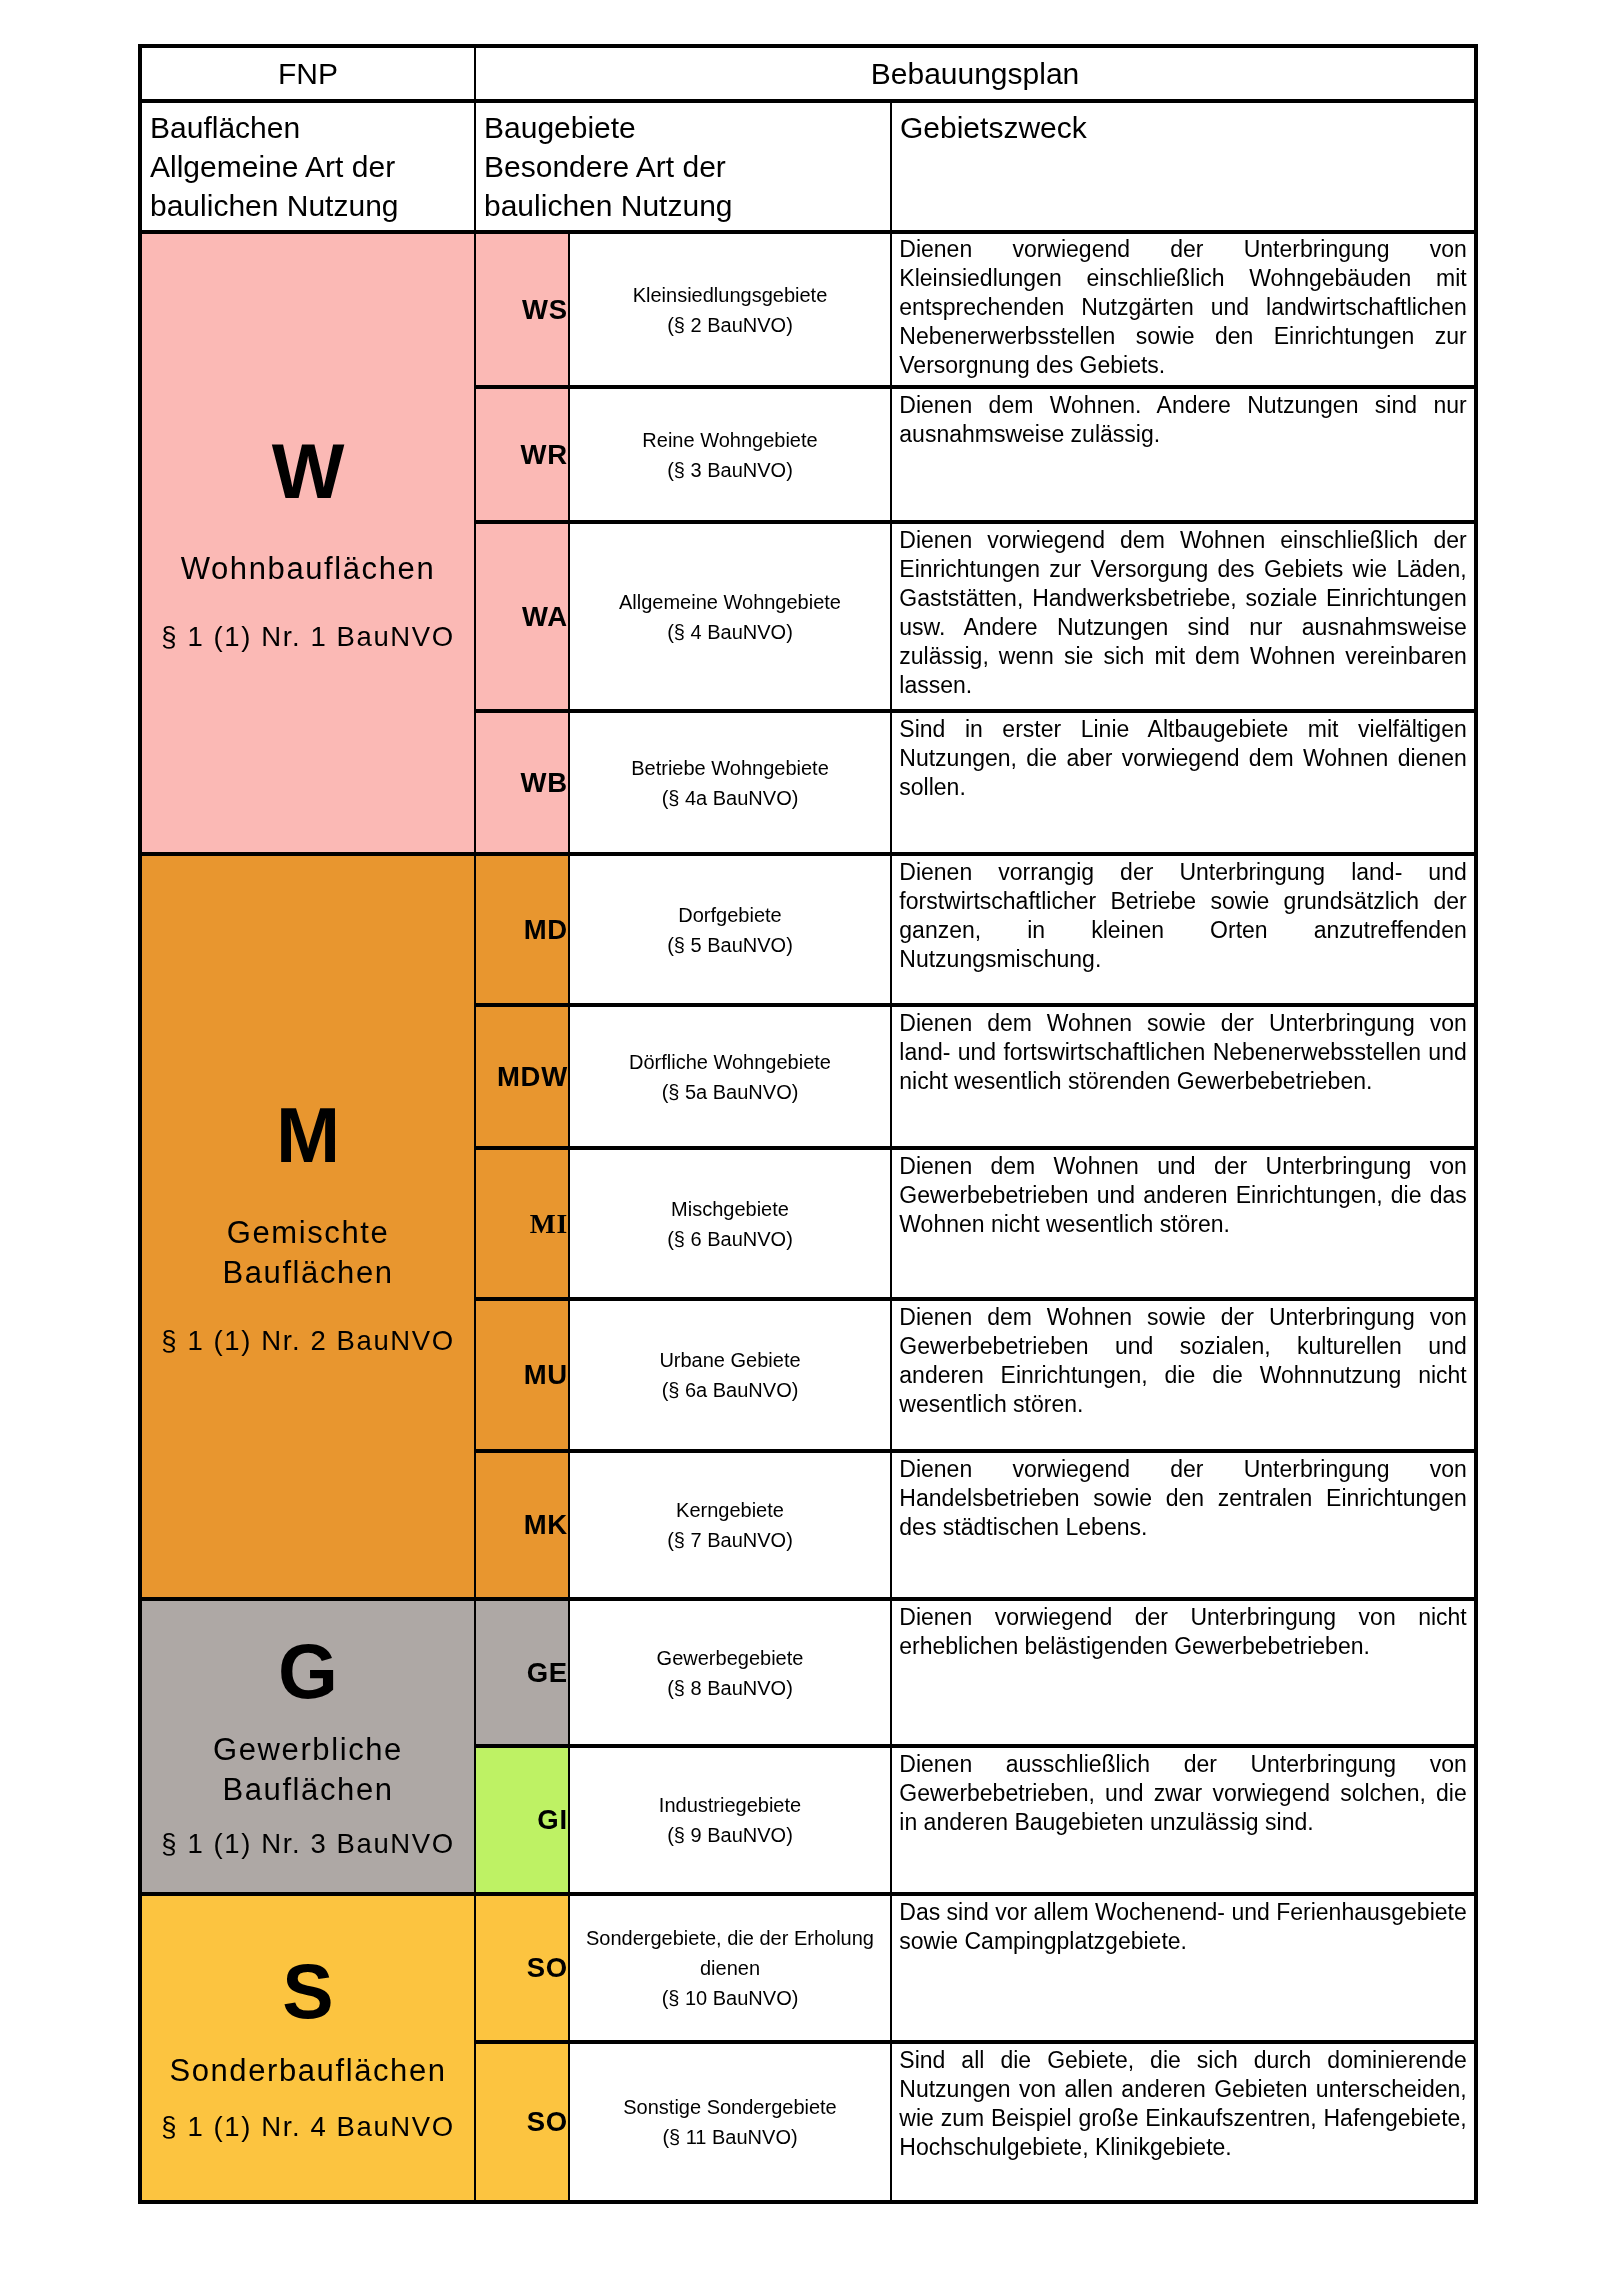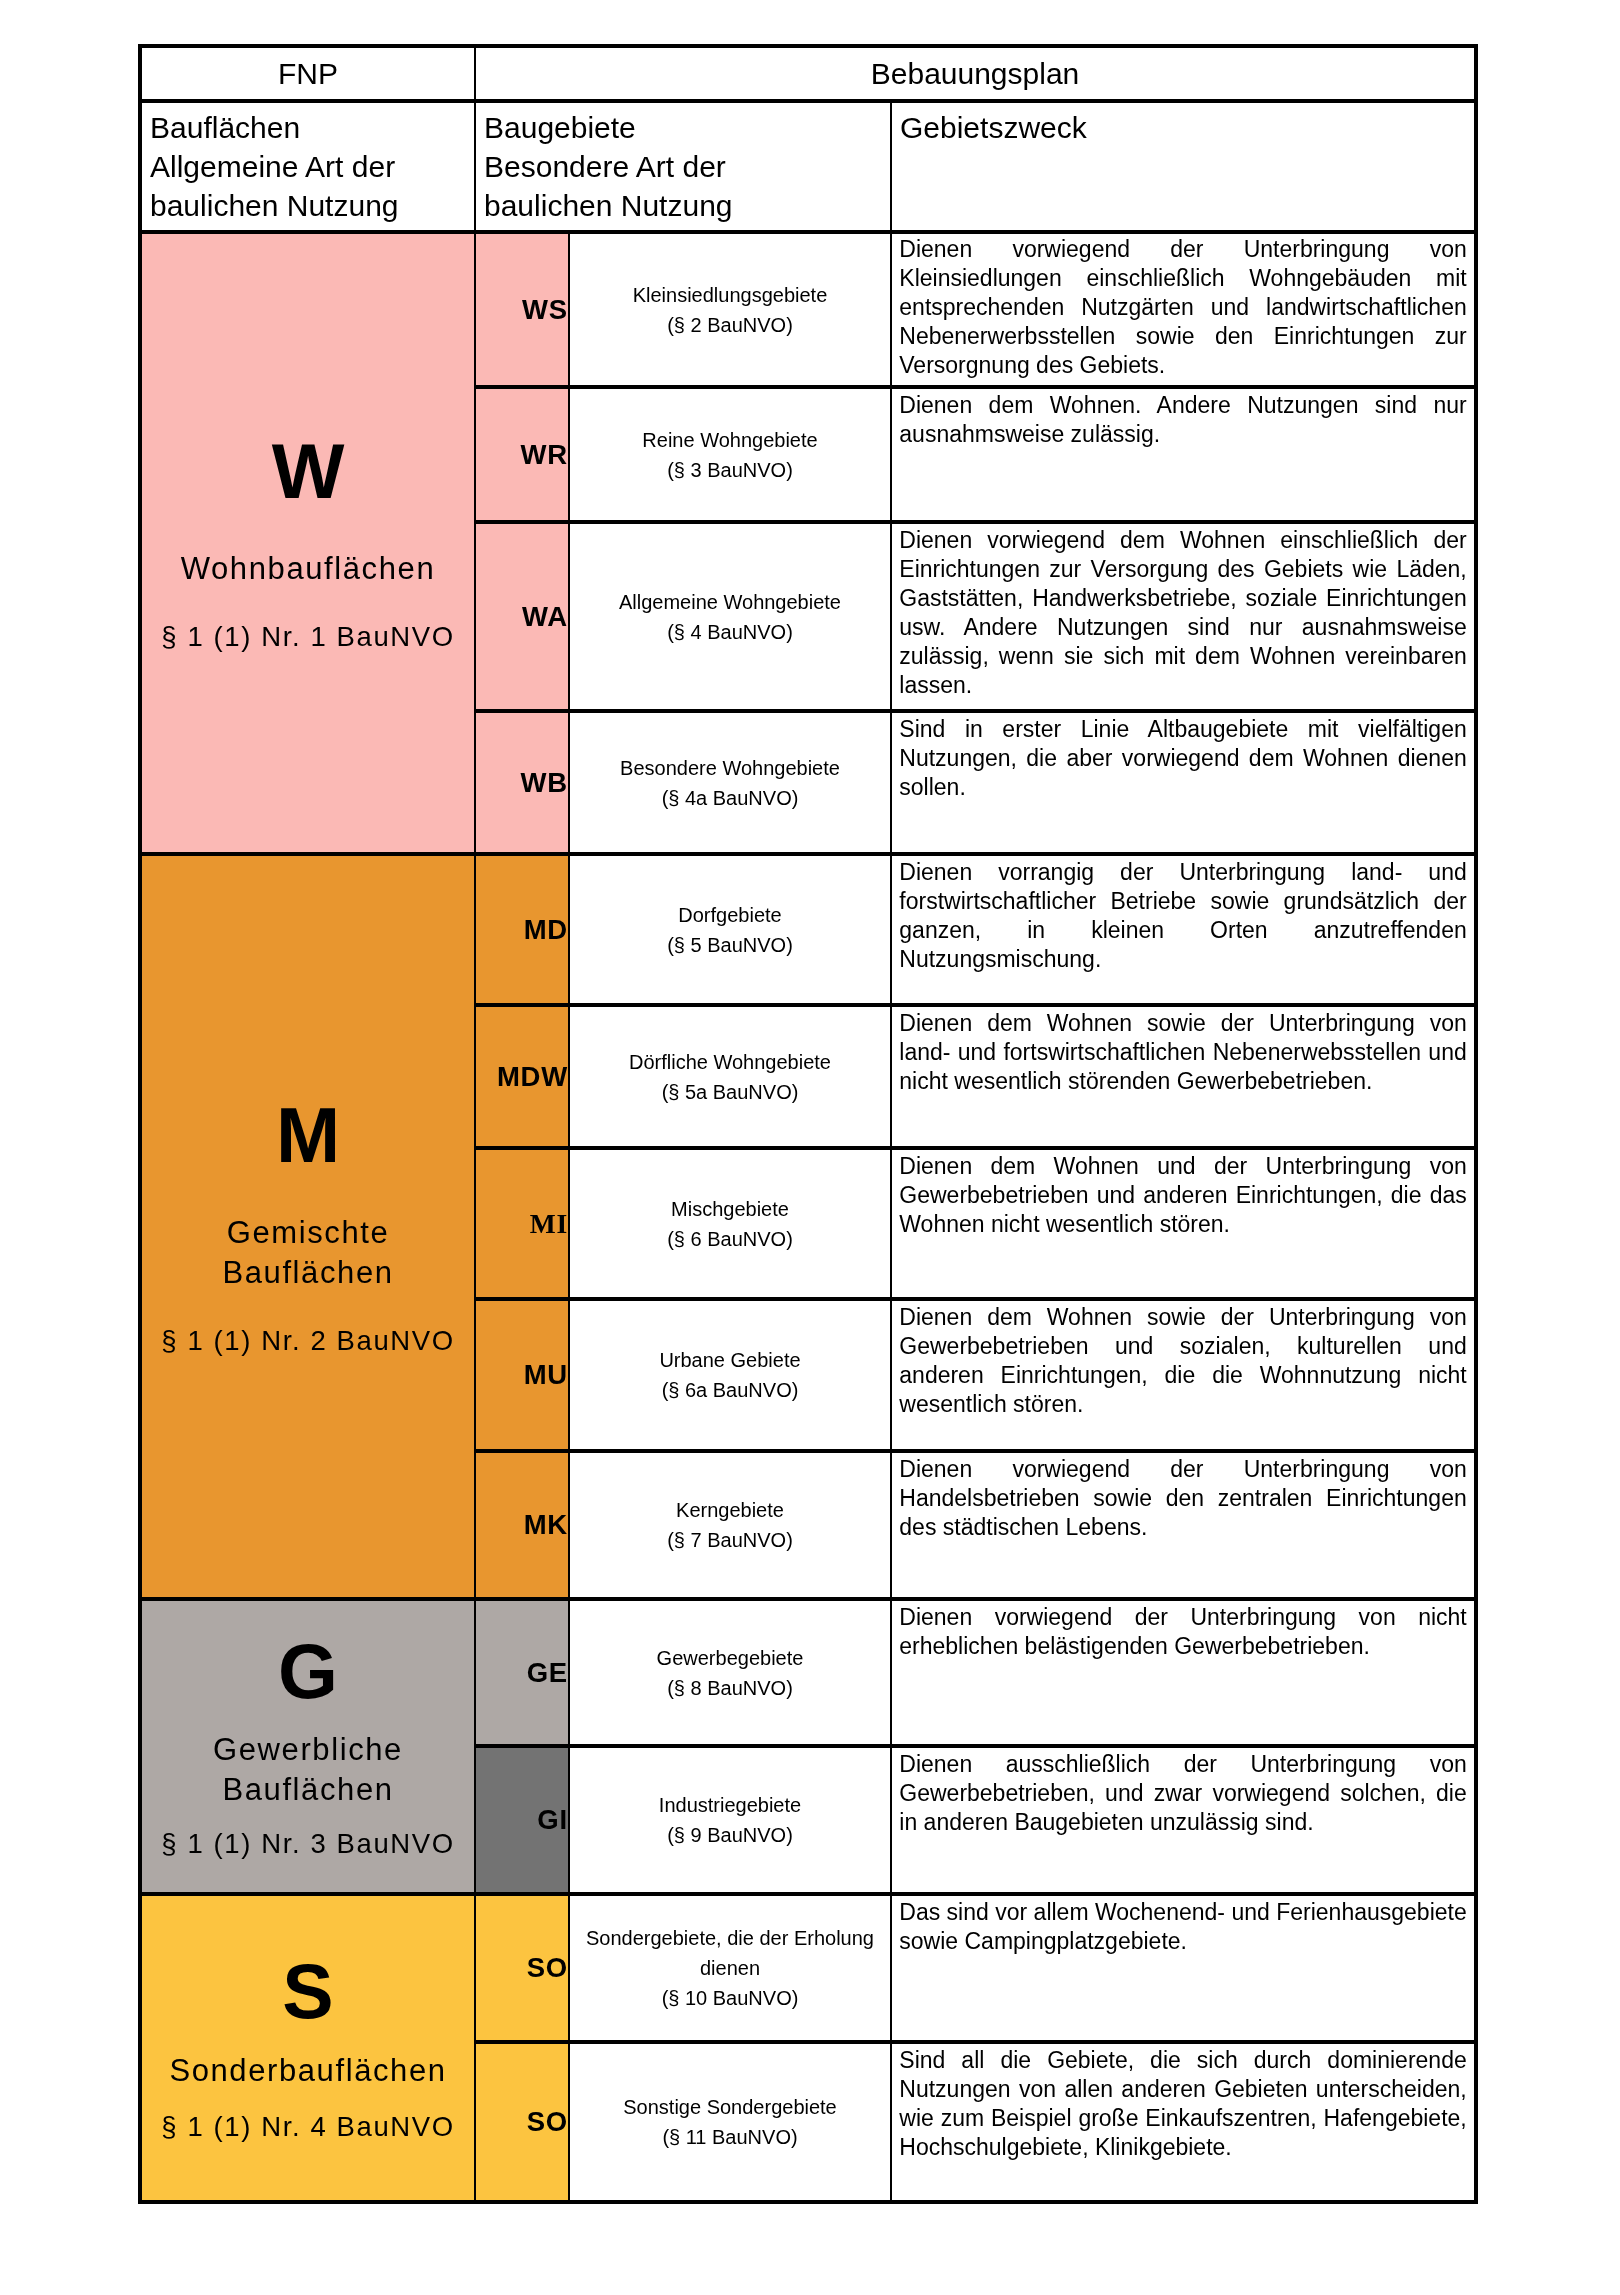--- a/index.html
+++ b/index.html
@@ -136,21 +136,21 @@
     <td class="c-code" style="background-color: rgb(251, 185, 181);">WA</td>
     <td class="c-name">
       <div>Allgemeine Wohngebiete</div>
       <div>(§ 4 BauNVO)</div>
     </td>
     <td class="c-zweck">Dienen vorwiegend dem Wohnen einschließlich der Einrichtungen zur Versorgung des Gebiets wie Läden, Gaststätten, Handwerksbetriebe, soziale Einrichtungen usw. Andere Nutzungen sind nur ausnahmsweise zulässig, wenn sie sich mit dem Wohnen vereinbaren lassen.</td>
   </tr>
   <tr style="height:143px">
     <td class="c-code" style="background-color: rgb(251, 185, 181);">WB</td>
     <td class="c-name">
-      <div>Besondere Wohngebiete</div>
+      <div>Betriebe Wohngebiete</div>
       <div>(§ 4a BauNVO)</div>
     </td>
     <td class="c-zweck">Sind in erster Linie Altbaugebiete mit vielfältigen Nutzungen, die aber vorwiegend dem Wohnen dienen sollen.</td>
   </tr>
 
   <tr style="height:151px">
     <td class="c-group" rowspan="5" style="background-color: rgb(232, 150, 47);">
       <div class="g-letter">M</div>
       <div class="g-name">Gemischte Bauflächen</div>
       <div class="g-ref">§ 1 (1) Nr. 2 BauNVO</div>
@@ -202,21 +202,21 @@
       <div class="g-ref" style="margin-top:18px">§ 1 (1) Nr. 3 BauNVO</div>
     </td>
     <td class="c-code" style="background-color: rgb(174, 168, 165);">GE</td>
     <td class="c-name">
       <div>Gewerbegebiete</div>
       <div>(§ 8 BauNVO)</div>
     </td>
     <td class="c-zweck">Dienen vorwiegend der Unterbringung von nicht erheblichen belästigenden Gewerbebetrieben.</td>
   </tr>
   <tr style="height:148px">
-    <td class="c-code" style="background-color: #737373; margin-left: 16px;">GI</td>
+    <td class="c-code" style="background-color: #bef264; margin-left: 16px;">GI</td>
     <td class="c-name">
       <div>Industriegebiete</div>
       <div>(§ 9 BauNVO)</div>
     </td>
     <td class="c-zweck">Dienen ausschließlich der Unterbringung von Gewerbebetrieben, und zwar vorwiegend solchen, die in anderen Baugebieten unzulässig sind.</td>
   </tr>
 
   <tr style="height:148px">
     <td class="c-group" rowspan="2" style="background-color: rgb(252, 196, 64);">
       <div class="g-letter">S</div>

